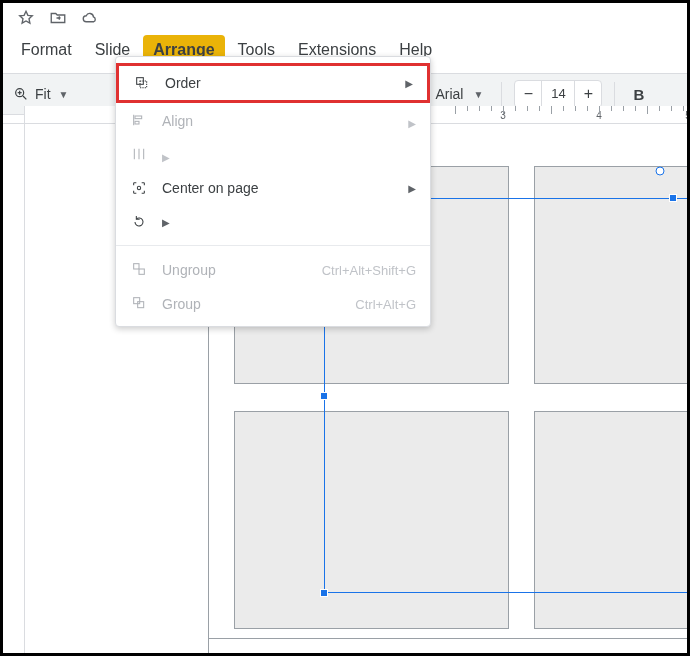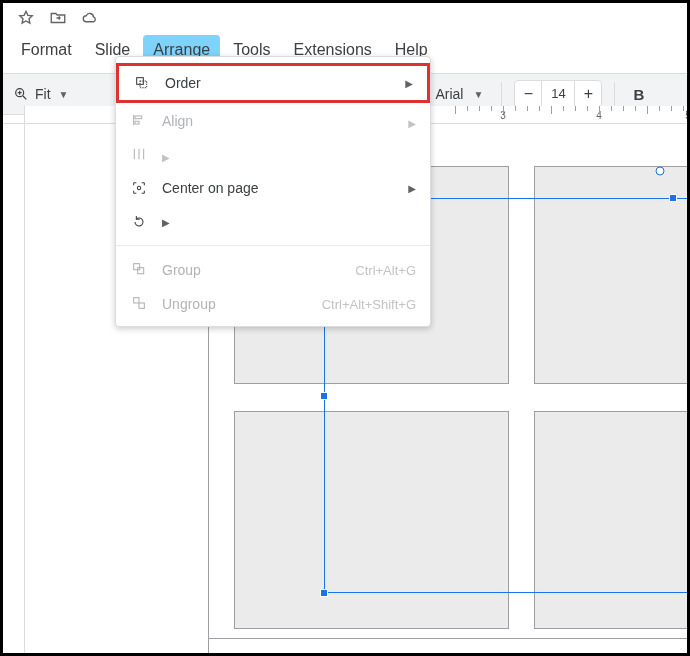--- a/index.html
+++ b/index.html
@@ -11,21 +11,21 @@
       height: 656px;
       overflow: hidden;
       background: #fff;
       border: 3px solid #000;
       position: relative;
     }
     .icon-bar { display: flex; gap: 14px; padding: 6px 14px; }
     .icon-bar .ic { width: 18px; height: 18px; color: #5f6368; }
     .menu-bar { display: flex; gap: 3px; padding: 2px 8px 8px 8px; }
     .menu-item { padding: 6px 10px; border-radius: 4px; font-size: 16px; cursor: pointer; }
-    .menu-item.active { background: #7dd3fc; }
+    .menu-item.active { background: #eab308; font-weight: bold; }
     .toolbar {
       display: flex; align-items: center; gap: 6px;
       background: #f1f3f4; padding: 6px 10px;
       border-top: 1px solid #dadce0; border-bottom: 1px solid #dadce0;
     }
     .tool-sep { width: 1px; height: 24px; background: #dadce0; margin: 0 6px; }
     .zoom-group, .font-group { display: flex; align-items: center; gap: 6px; }
     .font-sel { display: flex; align-items: center; gap: 8px; padding: 0 6px; }
     .stepper { display: flex; align-items: center; border: 1px solid #dadce0; border-radius: 4px; background:#fff;}
     .stepper button { width: 26px; height: 26px; border: none; background: none; font-size: 16px; cursor:pointer; color:#3c4043;}
@@ -179,36 +179,36 @@
           <path d="M6 12a6 6 0 1 0 2-4.5" fill="none" stroke="#3c4043" stroke-width="1.6"></path>
           <path d="M8 3v5h5" fill="none" stroke="#3c4043" stroke-width="1.6"></path>
         </svg>
       </span>
     <span class="dd-arrow">▶</span>
   </div>
   <div class="dd-sep"></div>
   <div class="dd-item disabled">
     <span class="dd-icon">
         <svg viewBox="0 0 24 24" width="16" height="16">
+          <rect x="4" y="4" width="8" height="8" fill="none" stroke="#b0b3b8" stroke-width="1.6"></rect>
+          <rect x="12" y="12" width="8" height="8" fill="none" stroke="#b0b3b8" stroke-width="1.6"></rect>
+        </svg>
+      </span>
+    <span class="dd-label">Ungroup</span>
+    <span class="dd-shortcut">Ctrl+Alt+Shift+G</span>
+  </div>
+  <div class="dd-item disabled">
+    <span class="dd-icon">
+        <svg viewBox="0 0 24 24" width="16" height="16">
           <rect x="4" y="4" width="9" height="9" fill="none" stroke="#b0b3b8" stroke-width="1.6"></rect>
           <rect x="10" y="10" width="9" height="9" fill="none" stroke="#b0b3b8" stroke-width="1.6"></rect>
         </svg>
       </span>
     <span class="dd-label">Group</span>
     <span class="dd-shortcut">Ctrl+Alt+G</span>
-  </div>
-  <div class="dd-item disabled">
-    <span class="dd-icon">
-        <svg viewBox="0 0 24 24" width="16" height="16">
-          <rect x="4" y="4" width="8" height="8" fill="none" stroke="#b0b3b8" stroke-width="1.6"></rect>
-          <rect x="12" y="12" width="8" height="8" fill="none" stroke="#b0b3b8" stroke-width="1.6"></rect>
-        </svg>
-      </span>
-    <span class="dd-label">Ungroup</span>
-    <span class="dd-shortcut">Ctrl+Alt+Shift+G</span>
   </div>
 </div>
 
 <div class="ruler-corner"></div>
 <div class="ruler">
   <span class="tick-label" style="left:478px">3</span>
   <span class="tick-label" style="left:574px">4</span>
   <span class="tick-label" style="left:663px">5</span>
 <div class="tick major" style="left: 430px;"></div>
     <div class="tick" style="left: 442px;"></div>

